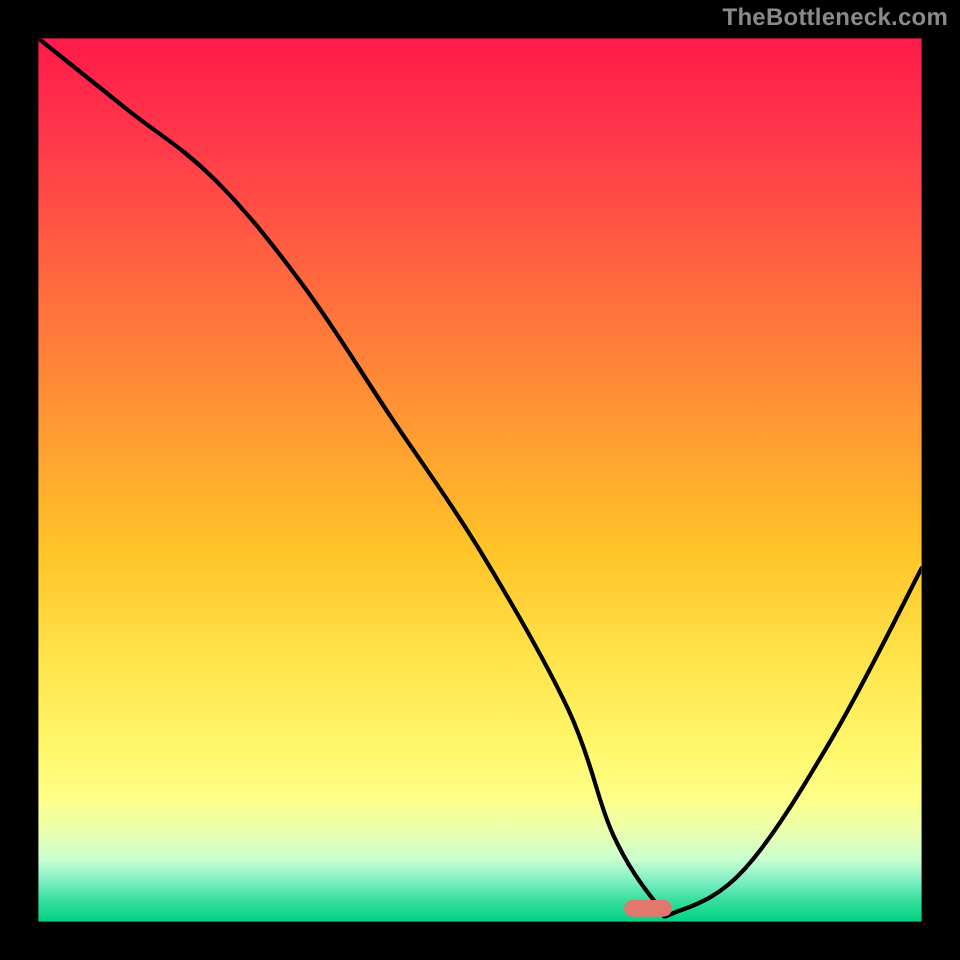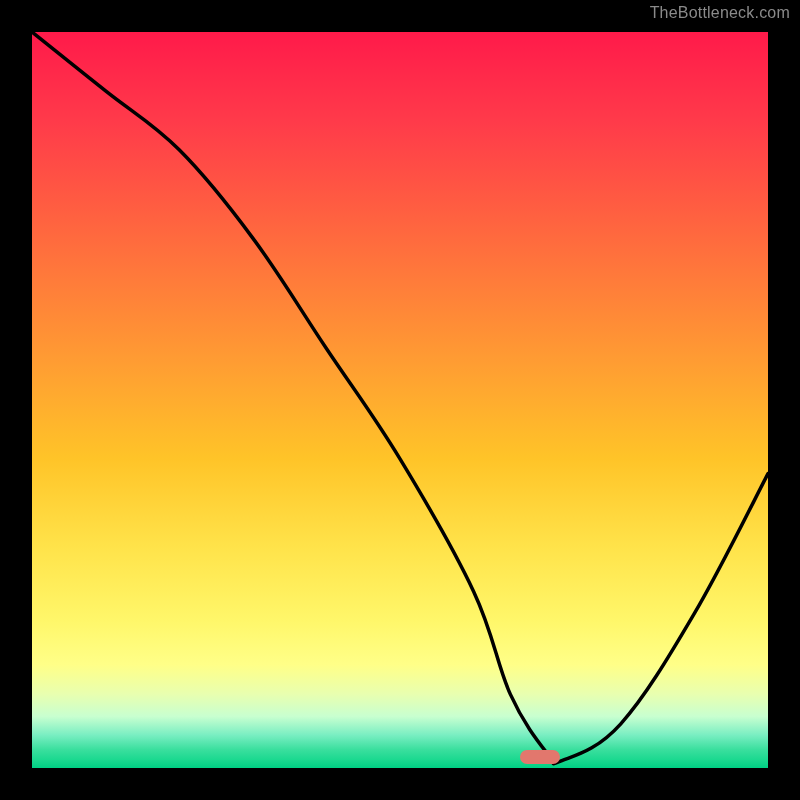--- a/index.html
+++ b/index.html
@@ -41,22 +41,22 @@
       #3adf9e 97.5%,
       #18d88e 99%,
       #00d084 100%
     );
   }
   .watermark {
     position: absolute;
     top: 4px;
     right: 10px;
     color: #8a8a8a;
-    font-size: 16px;
-    font-weight: 400;
+    font-size: 20px;
+    font-weight: 700;
     letter-spacing: 0.2px;
     user-select: none;
   }
   svg.curve {
     position: absolute;
     left: 0;
     top: 0;
     width: 736px;
     height: 736px;
   }

